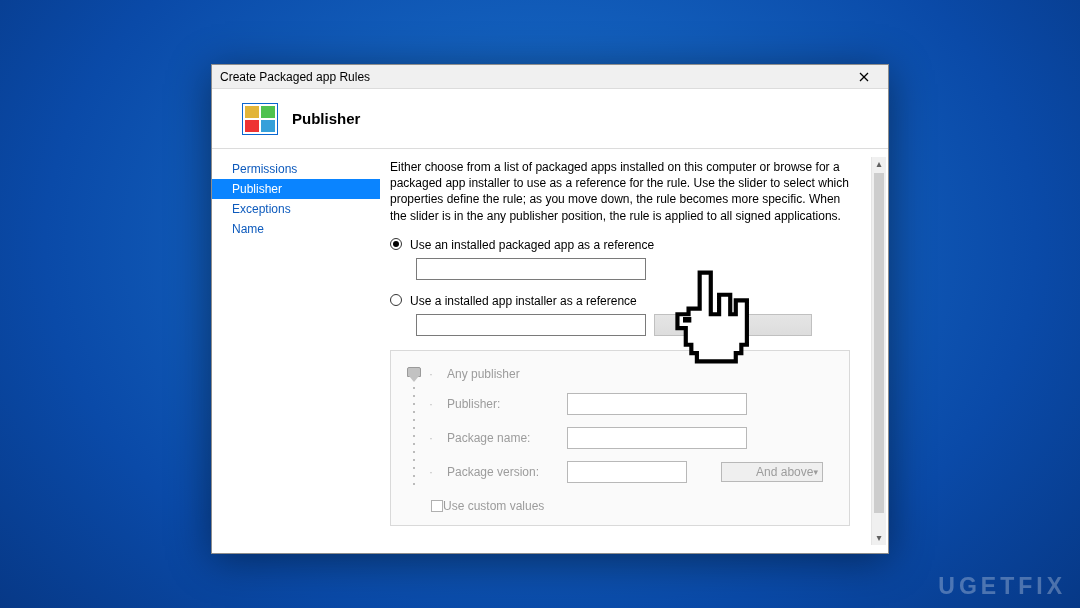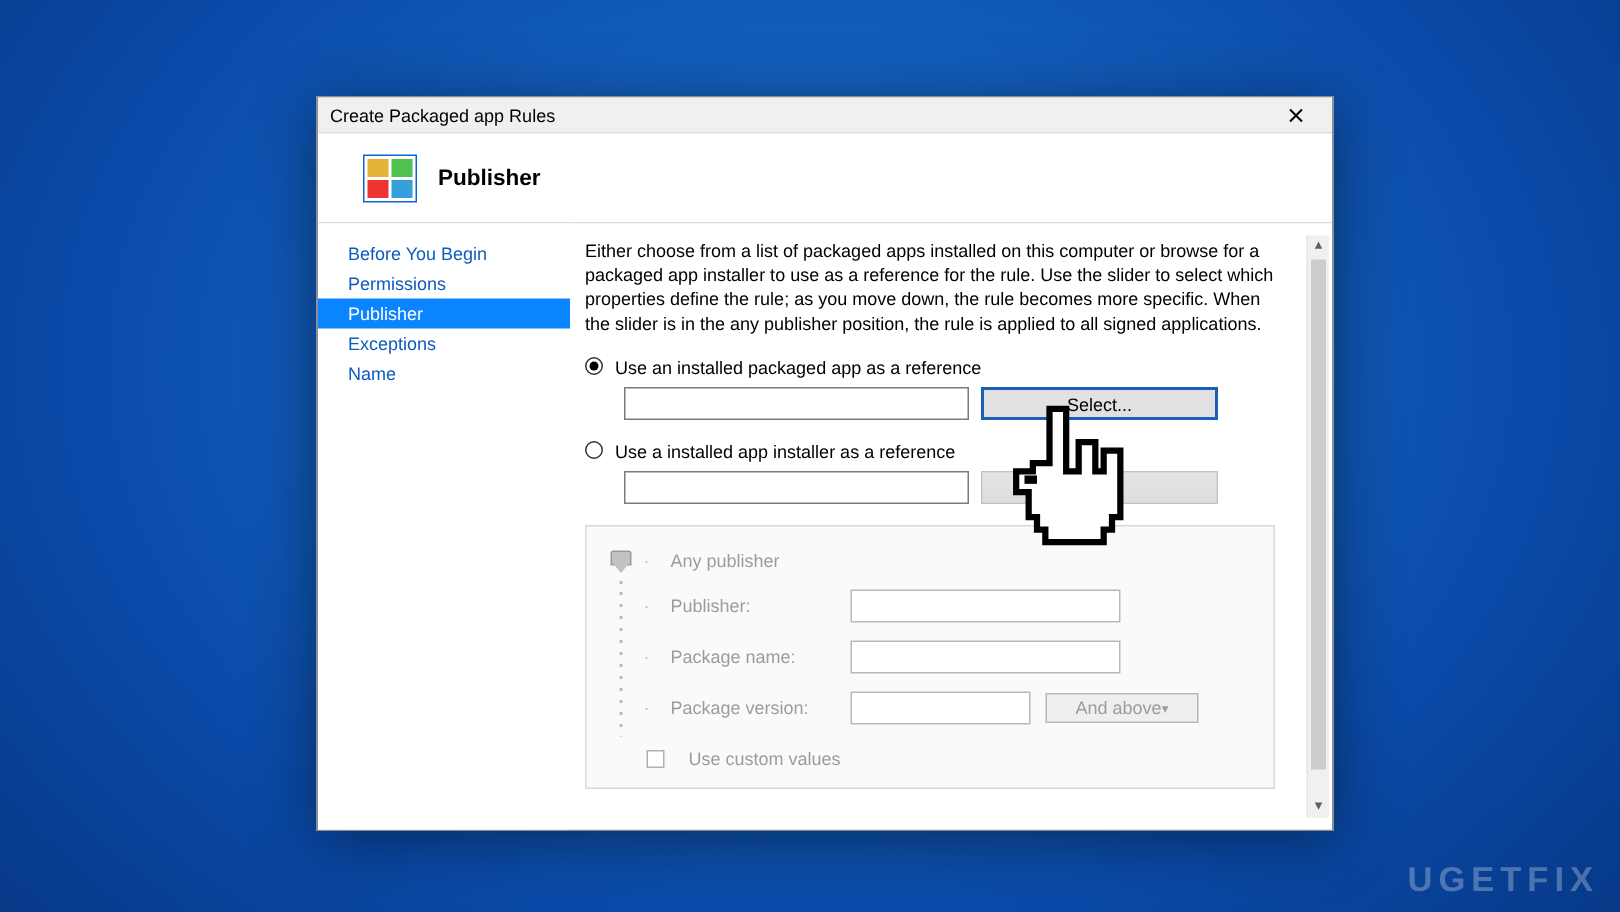--- a/index.html
+++ b/index.html
@@ -78,23 +78,23 @@
   .btn.disabled { color: #9c9c9c; background: linear-gradient(#e5e5e5,#ddd); border: 1px solid #c0c0c0; }
   .section-box { border: 1px solid #d9d9d9; margin-top: 14px; margin-right: 20px; padding: 16px 12px 12px 12px; background: #fafafa; }
   .slider-col { float: left; width: 22px; height: 140px; position: relative; }
   .slider-track { position: absolute; left: 10px; top: 4px; width: 2px; height: 120px; background: repeating-linear-gradient(#bbb, #bbb 2px, transparent 2px, transparent 8px); }
   .slider-thumb { position: absolute; left: 4px; top: 0; width: 14px; height: 10px; background: #c2c2c2; border: 1px solid #9a9a9a; border-radius: 2px 2px 0 0; }
   .slider-thumb::after { content:""; position:absolute; left:1px; right:1px; bottom:-6px; height:0; border-left:5px solid transparent; border-right:5px solid transparent; border-top:6px solid #c2c2c2; }
   .prop-rows { margin-left: 26px; }
   .prop-row { display: flex; align-items: center; gap: 10px; margin-bottom: 12px; }
   .prop-tick { width: 8px; color: #bbb; }
   .prop-label { width: 110px; color: #9c9c9c; }
-  .combo { width: 102px; height: 20px; border: 1px solid #b8b8b8; background: #efefef; color: #9c9c9c; font-size: 12px; padding: 0 4px; display: flex; align-items: center; justify-content: center; }
+  .combo { width: 102px; height: 20px; border: 1px solid #b8b8b8; background: #efefef; color: #9c9c9c; font-size: 12px; padding: 0 4px; display: flex; align-items: center; justify-content: flex-end; margin-left: 24px; }
   .combo .chev { font-size: 9px; color: #9c9c9c; }
-  .custom-row { display: flex; align-items: center; gap: 16px; margin-top: 16px; margin-left: 2px; }
+  .custom-row { display: flex; align-items: center; gap: 0; margin-top: 16px; margin-left: 2px; }
   .checkbox { width: 12px; height: 12px; border: 1px solid #b0b0b0; background: #fff; }
   .cursor-hand {
     position: absolute; left: 663px; top: 267px; width: 90px; height: 100px; pointer-events: none;
   }
   .watermark {
     position: absolute; right: 14px; bottom: 8px;
     font-family: Arial, sans-serif; font-size: 23px; letter-spacing: 4px;
     color: rgba(255,255,255,0.28); font-weight: 600;
   }
 </style>
@@ -118,21 +118,20 @@
       <div class="hi-cell hi1"></div>
         <div class="hi-cell hi2"></div>
         <div class="hi-cell hi3"></div>
         <div class="hi-cell hi4"></div>
     </div>
     <div class="header-title">Publisher</div>
   </div>
 
   <div class="body">
     <div class="nav">
-      <div class="nav-item">Before You Begin</div>
       <div class="nav-item">Permissions</div>
       <div class="nav-item active">Publisher</div>
       <div class="nav-item">Exceptions</div>
       <div class="nav-item">Name</div>
     </div>
 
     <div class="content">
       <div class="vscroll">
         <div class="arrow up">▴</div>
         <div class="thumb"></div>
@@ -140,21 +139,20 @@
       </div>
 
       <div class="desc">Either choose from a list of packaged apps installed on this computer or browse for a packaged app installer to use as a reference for the rule. Use the slider to select which properties define the rule; as you move down, the rule becomes more specific. When the slider is in the any publisher position, the rule is applied to all signed applications.</div>
 
       <div class="radio-row">
         <div class="radio checked"></div>
         <span>Use an installed packaged app as a reference</span>
       </div>
       <div class="field-row">
         <div class="text-input"></div>
-        <div class="btn select">Select...</div>
       </div>
 
       <div class="radio-row">
         <div class="radio"></div>
         <span>Use a installed app installer as a reference</span>
       </div>
       <div class="field-row">
         <div class="text-input"></div>
         <div class="btn disabled"></div>
       </div>

